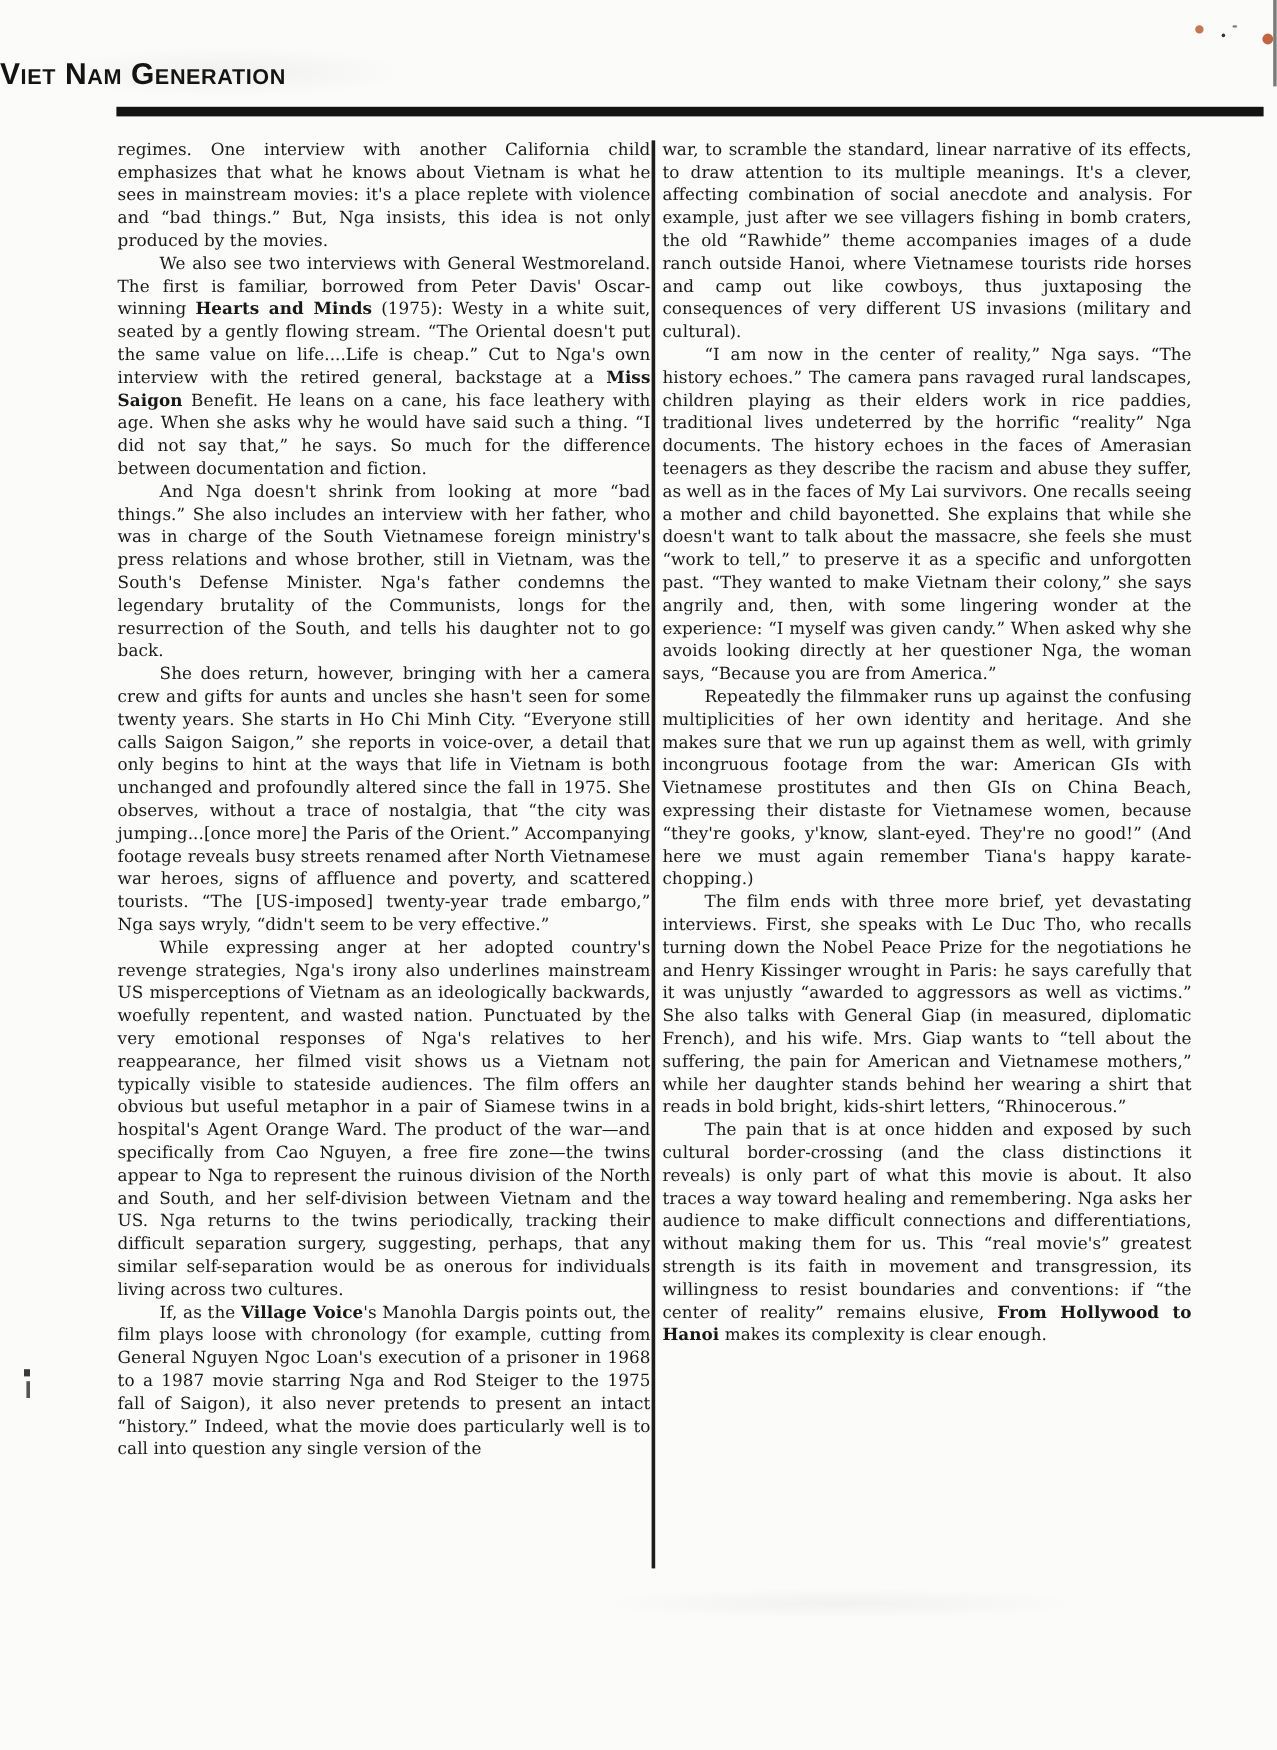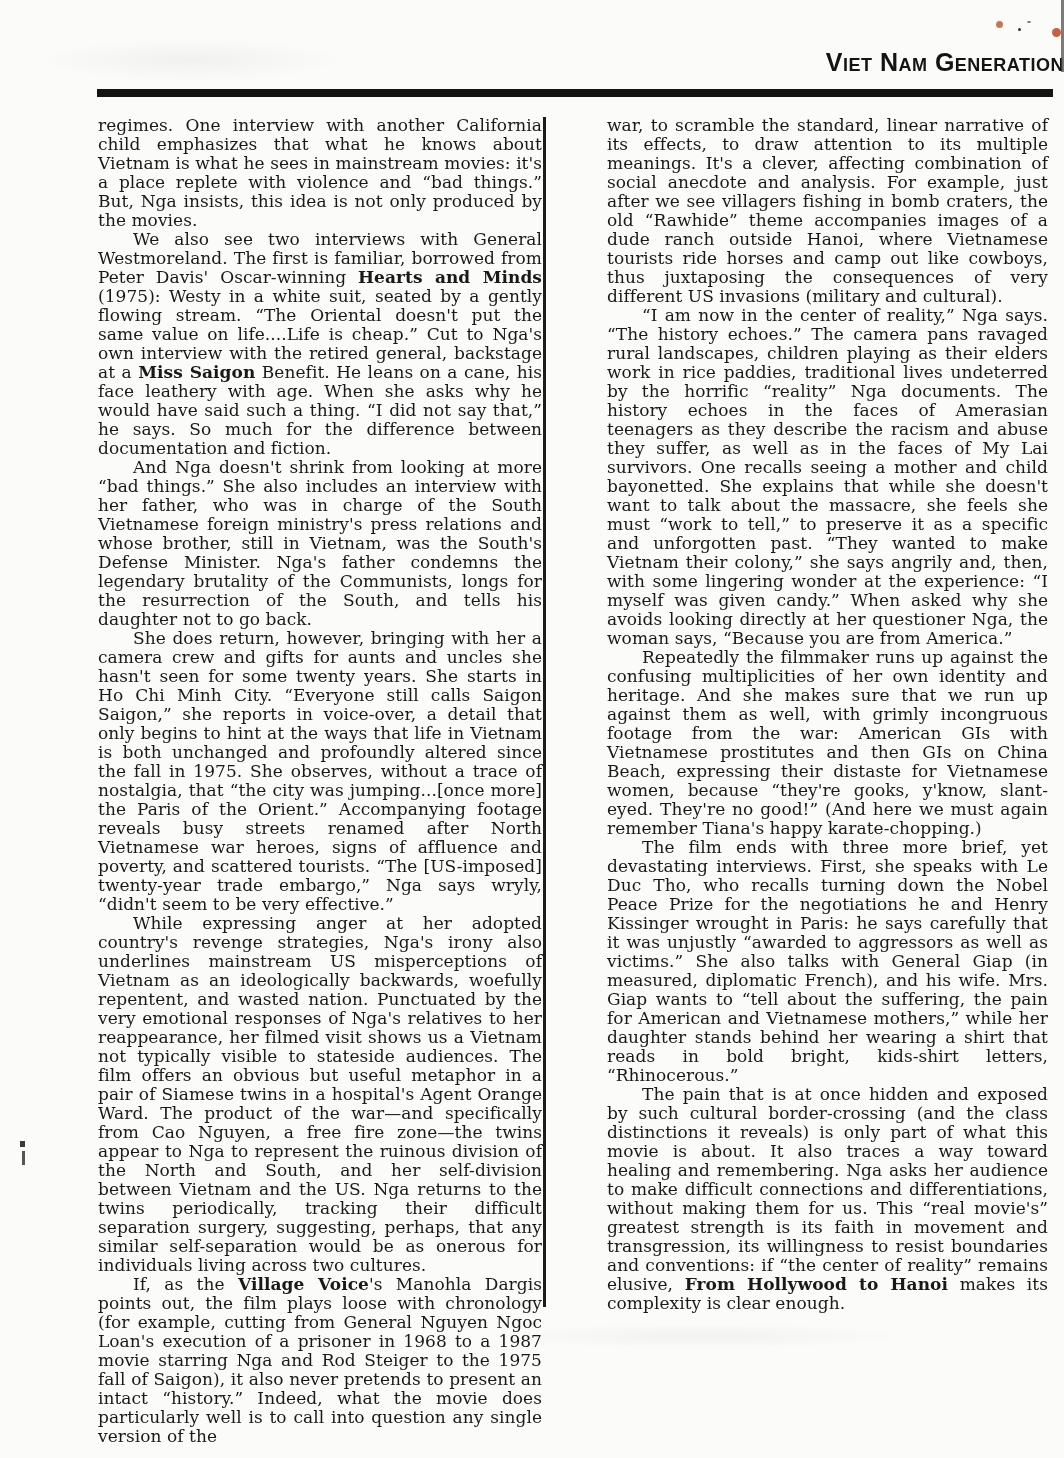--- a/index.html
+++ b/index.html
@@ -12,41 +12,41 @@
     color:#191919;
   }
   .page-noise{
     position:absolute;inset:0;pointer-events:none;
     background:
       radial-gradient(ellipse 220px 30px at 190px 60px, rgba(120,120,120,0.08), transparent 70%),
       radial-gradient(ellipse 300px 18px at 700px 1336px, rgba(120,120,120,0.07), transparent 70%);
   }
   .masthead{
     position:absolute;left:0;top:48px;width:1064px;
-    text-align:right;
+    text-align:left;
     font-family:"Liberation Sans", sans-serif;
     font-weight:bold;
     font-variant:small-caps;
     font-size:25px;
     letter-spacing:0.5px;
     color:#141414;
   }
   .top-rule{
     position:absolute;left:97px;top:89px;width:956px;height:8px;
     background:#141414;
   }
   .column{
     position:absolute;top:116px;
     text-align:justify;
-    font-size:17px;
+    font-size:14px;
     line-height:19px;
     letter-spacing:0.05px;
   }
   .col-left{left:98px;width:444px;}
-  .col-right{left:607px;width:441px;}
+  .col-right{left:552px;width:441px;}
   .column p{margin:0;}
   .column p.indent{text-indent:35px;}
   .title-em{font-weight:bold;}
   .divider{
     position:absolute;left:543px;top:117px;width:3px;height:1190px;
     background:#1c1c1c;
   }
   .speck{position:absolute;border-radius:50%;}
   .speck-orange1{left:996px;top:21px;width:7px;height:7px;background:#b4572e;opacity:.8;}
   .speck-orange2{left:1052px;top:28px;width:9px;height:9px;background:#b44a22;opacity:.85;}

